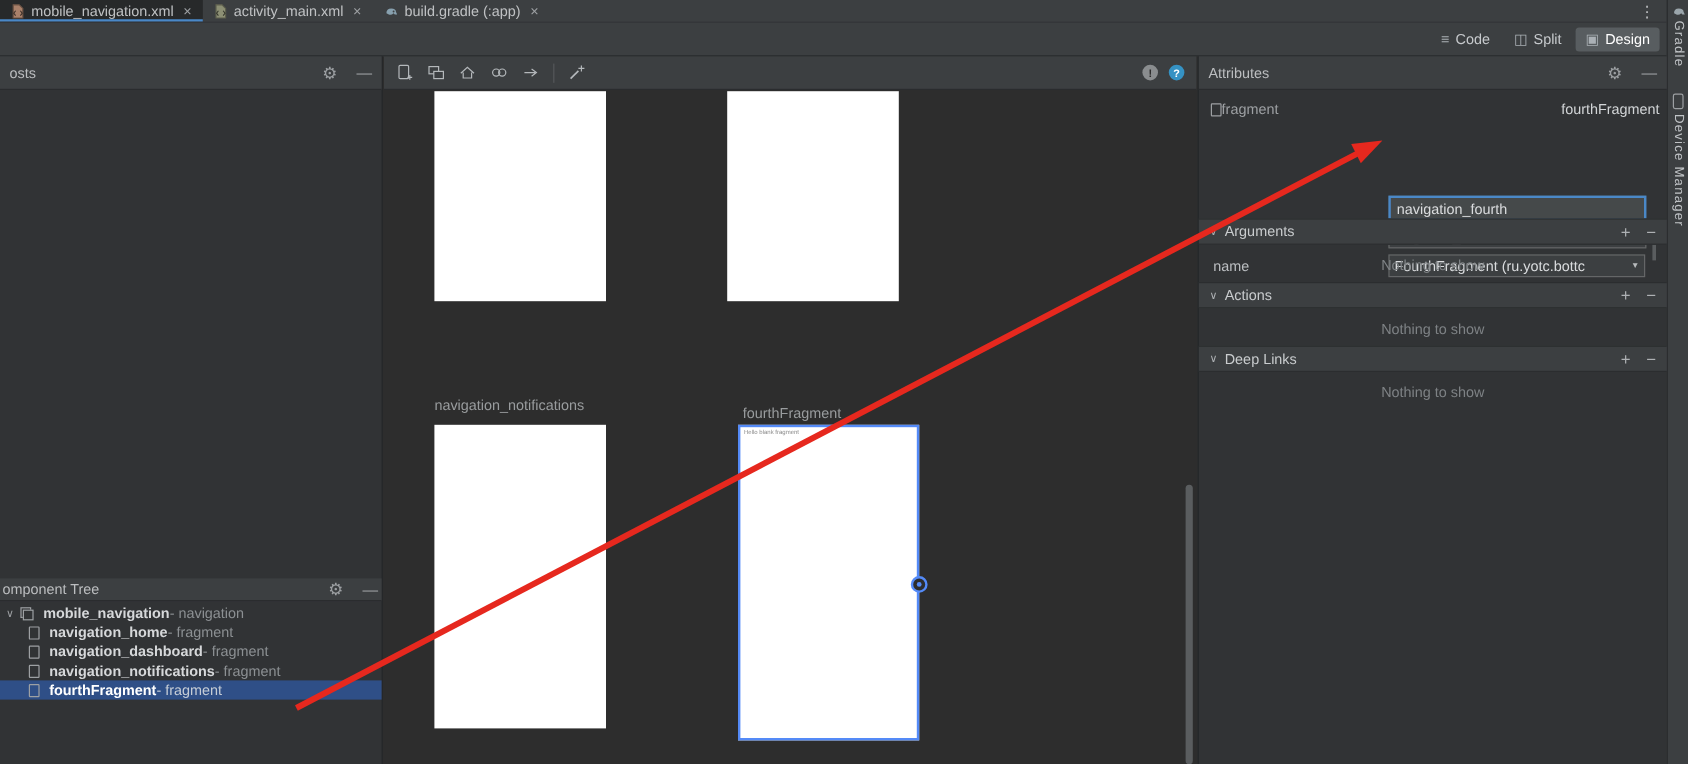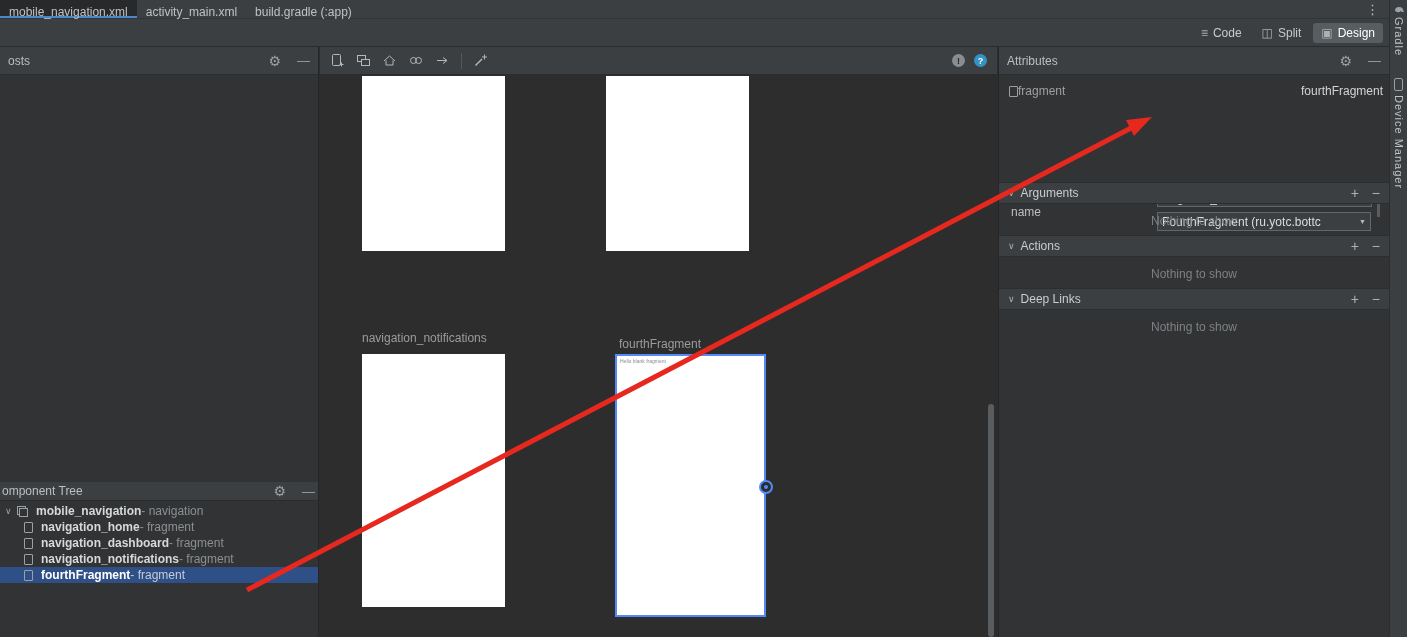--- a/index.html
+++ b/index.html
@@ -11,21 +11,21 @@
     font-size:12px;
     color:#bbbdbf;
   }
 
   
   .tabbar{
     position:absolute; left:0; top:0; width:1389px; height:19px;
     background:#3c3f41; display:flex; align-items:stretch;
     border-bottom:1px solid #323537;
   }
-  .tab{ display:flex; align-items:center; gap:5px; padding:0 9px; color:#bfc1c3; cursor:default;flex-direction:column; }
+  .tab{ display:flex; align-items:center; gap:5px; padding:0 9px; color:#bfc1c3; cursor:default; }
   .tab.selected{ background:#27292a; box-shadow:inset 0 -2px 0 #4a88c7; }
   .tab .close{ color:#9da0a3; font-size:12px; margin-left:3px; }
   .kebab{ margin-left:auto; padding:0 10px; color:#bfc1c3; font-size:13px; display:flex; align-items:center; }
 
   
   .toolbar2{
     position:absolute; left:0; top:19px; width:1389px; height:28px;
     background:#3c3f41; border-bottom:1px solid #2a2c2e;
     display:flex; align-items:center; justify-content:flex-end; gap:4px; padding-right:6px;
   }
@@ -310,25 +310,26 @@
   </div>
 
   <div class="attr-component">
     <span class="frag-icon"></span>
     <span class="type">fragment</span>
     <span class="cid">fourthFragment</span>
   </div>
 
   <div class="attr-fields">
     <span class="f-label" style="top:63px;margin-top:24px;">id</span>
+    <input class="f-input focused" style="top: 59px;" value="navigation_fourth">
 
     <span class="f-label" style="top:87px;">label</span>
     <input class="f-input" style="top: 85px;" value="fragment_fourth">
 
-    <span class="f-label" style="top:101px;">name</span>
+    <span class="f-label" style="top:111px;">name</span>
     <div class="f-select" style="top:108px;">
       <span>FourthFragment (ru.yotc.bottc</span>
       <span class="arrow">▼</span>
     </div>
 
     <div class="attr-scroll"></div>
   </div>
 
   <div class="section-header" style="top:135px;">
     <span class="sec-chevron">∨</span>

